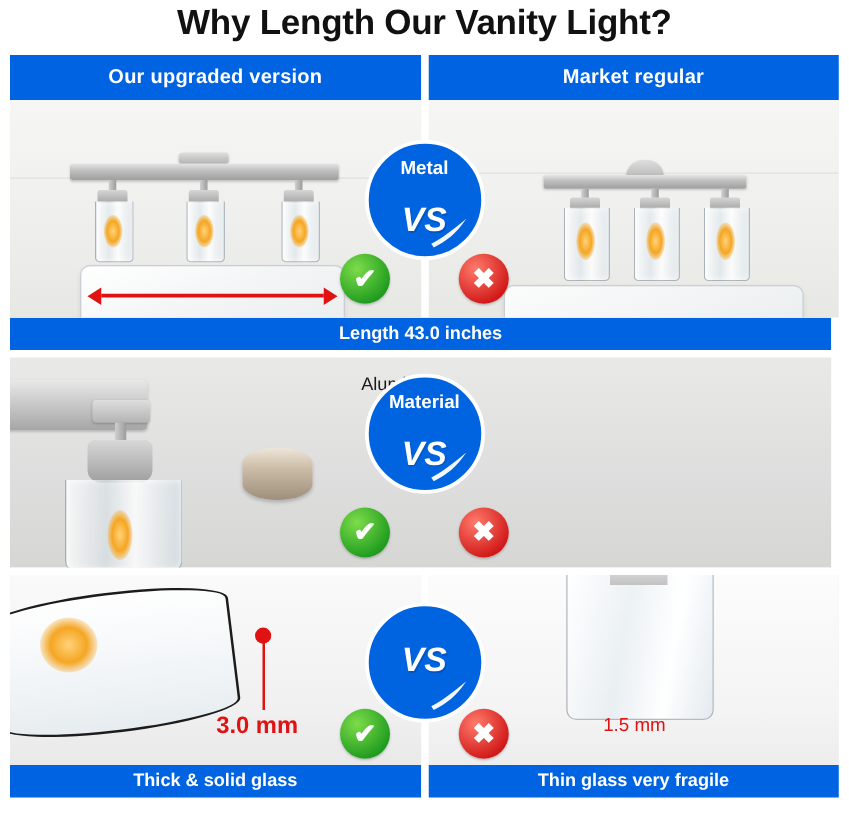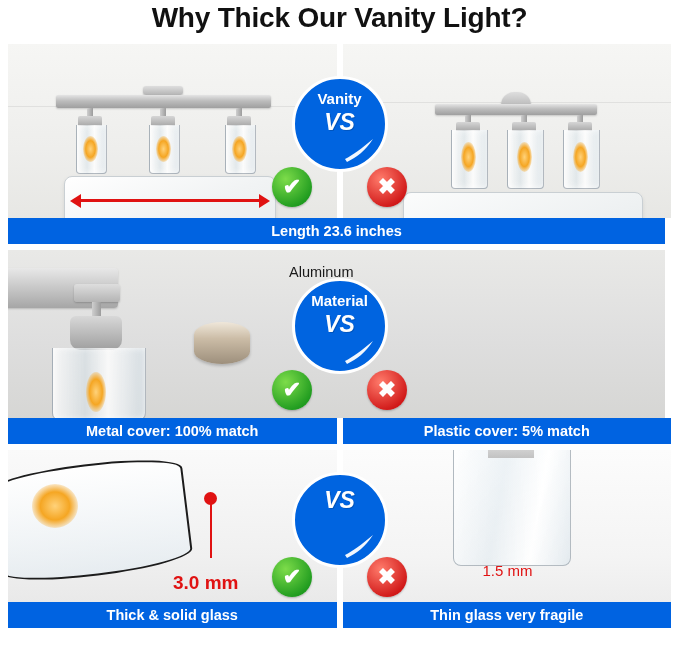--- a/index.html
+++ b/index.html
@@ -122,25 +122,25 @@
     box-sizing: border-box;
   }
   .vs-label {
     font-size: 15px;
     font-weight: bold;
     line-height: 16px;
     text-align: center;
     max-width: 90px;
   }
   .vs-mark {
-    font-size: 23px;
+    font-size: 27px;
     font-weight: bold;
     font-style: italic;
     line-height: 28px;
-    margin-top: 1px;
+    margin-top: 19px;
     text-shadow: 1px 1px 0 rgba(0,0,0,0.15);
   }
   .vs-swoosh {
     position: absolute;
     right: 8px;
     bottom: 6px;
     width: 34px;
     height: 26px;
   }
   
@@ -276,26 +276,31 @@
     border: 1px solid rgba(150,160,168,0.7);
     border-radius: 4px;
     background: linear-gradient(100deg, rgba(255,255,255,0.85), rgba(222,233,240,0.5) 40%, rgba(255,255,255,0.9) 70%, rgba(214,226,234,0.55));
   }
 </style>
 </head>
 <body>
 
 <div class="page">
 
-  <div class="title">Why Thick Our Vanity Light?</div>
+  <div class="title">Why Length Our Vanity Light?</div>
 
   <div class="grid">
 
     <div class="row">
 
+      <div class="row-head">
+        <div class="head-cell">Our upgraded version</div>
+        <div class="head-gap"></div>
+        <div class="head-cell">Market regular</div>
+      </div>
 
       <div class="row-body" style="height:174px;">
 
         <div class="body-cell">
           <div class="wall"></div>
           <div class="wall-line" style="top:62px;"></div>
 
           <div class="canopy" style="left:135px; top:42px; width:40px; height:9px;"></div>
           <div class="bar" style="left:48px; top:51px; width:215px; height:13px;"></div>
 
@@ -342,36 +347,36 @@
 
           <div class="stem" style="left:234px; top:71px; height:9px;"></div>
           <div class="socket" style="left:225px; top:78px; width:24px; height:9px;"></div>
           <div class="glass" style="left:220px; top:86px; width:35px; height:58px;"></div>
           <div class="filament" style="left:230px; top:98px; width:15px; height:30px;"></div>
 
           <div class="mirror" style="left:60px; top:148px; width:238px; height:86px; background:linear-gradient(160deg,#fbfcfc,#eef1f2 55%,#e3e8ea);"></div>
         </div>
 
         <div class="vs-badge" style="top:32px;">
-          <div class="vs-label">Vanity</div>
+          <div class="vs-label">Metal</div>
           <div class="vs-mark">VS</div>
           <svg class="vs-swoosh" viewBox="0 0 34 26">
             <path d="M2 22 C10 18 18 12 30 2 C22 14 14 20 4 25 Z" fill="#ffffff" opacity="0.95"></path>
           </svg>
         </div>
         <div class="mark ok" style="left:264px; top:123px;">
           <span>✔</span>
         </div>
         <div class="mark no" style="left:359px; top:123px;">
           <span>✖</span>
         </div>
       </div>
 
       <div class="row-foot">
-        <div class="foot-cell">Length 23.6 inches</div>
+        <div class="foot-cell">Length 43.0 inches</div>
         <div class="foot-gap"></div>
       </div>
     </div>
 
     <div class="row-spacer"></div>
 
     <div class="row">
       <div class="row-body" style="height:168px;">
 
         <div class="body-cell">
@@ -383,56 +388,51 @@
           <div class="glass" style="left:44px; top:98px; width:92px; height:72px; border-radius:0 0 8px 8px;"></div>
           <div class="filament" style="left:78px; top:122px; width:20px; height:40px;"></div>
 
           <div class="ring-metal" style="left:186px; top:72px; width:56px; height:42px;"></div>
           <div class="cap-label" style="left:233px; top:14px;">Aluminum</div>
         </div>
 
         <div class="body-gap"></div>
 
 
-        <div class="vs-badge" style="top:28px;">
+        <div class="vs-badge" style="top:13px;">
           <div class="vs-label">Material</div>
           <div class="vs-mark">VS</div>
           <svg class="vs-swoosh" viewBox="0 0 34 26">
             <path d="M2 22 C10 18 18 12 30 2 C22 14 14 20 4 25 Z" fill="#ffffff" opacity="0.95"></path>
           </svg>
         </div>
         <div class="mark ok" style="left:264px; top:120px;">
           <span>✔</span>
         </div>
         <div class="mark no" style="left:359px; top:120px;">
           <span>✖</span>
         </div>
       </div>
 
-      <div class="row-foot">
-        <div class="foot-cell">Metal cover: 100% match</div>
-        <div class="foot-gap"></div>
-        <div class="foot-cell">Plastic cover: 5% match</div>
-      </div>
     </div>
 
     <div class="row-spacer"></div>
 
     <div class="row">
       <div class="row-body" style="height:152px;">
 
         <div class="body-cell">
           <div class="wall" style="background:linear-gradient(180deg,#fafafa,#f0f0f0 70%,#e9e9e9);"></div>
 
           <div class="tube" style="left:-14px; top:14px; width:190px; height:108px; transform:rotate(-7deg);"></div>
           <div class="filament" style="left:24px; top:34px; width:46px; height:44px;"></div>
 
           <div class="dot-red" style="left:196px; top:42px;"></div>
           <div class="leader" style="left:202px; top:50px; height:58px;"></div>
-          <div class="mm-label" style="left:165px; top:110px;margin-top:12px;">3.0 mm</div>
+          <div class="mm-label" style="left:165px; top:110px;">3.0 mm</div>
         </div>
 
         <div class="body-gap"></div>
 
         <div class="body-cell">
           <div class="wall" style="background:linear-gradient(180deg,#fcfcfc,#f4f4f4 70%,#ededed);"></div>
           <div class="plain-glass" style="left:110px; top:-6px; width:116px; height:120px; border-radius:0 0 8px 8px;"></div>
           <div class="socket" style="left:145px; top:-10px; width:46px; height:18px; background:linear-gradient(180deg,#e2e2e2,#c2c2c2);"></div>
           <div class="mm-label small" style="left:140px; top:112px;">1.5 mm</div>
         </div>

